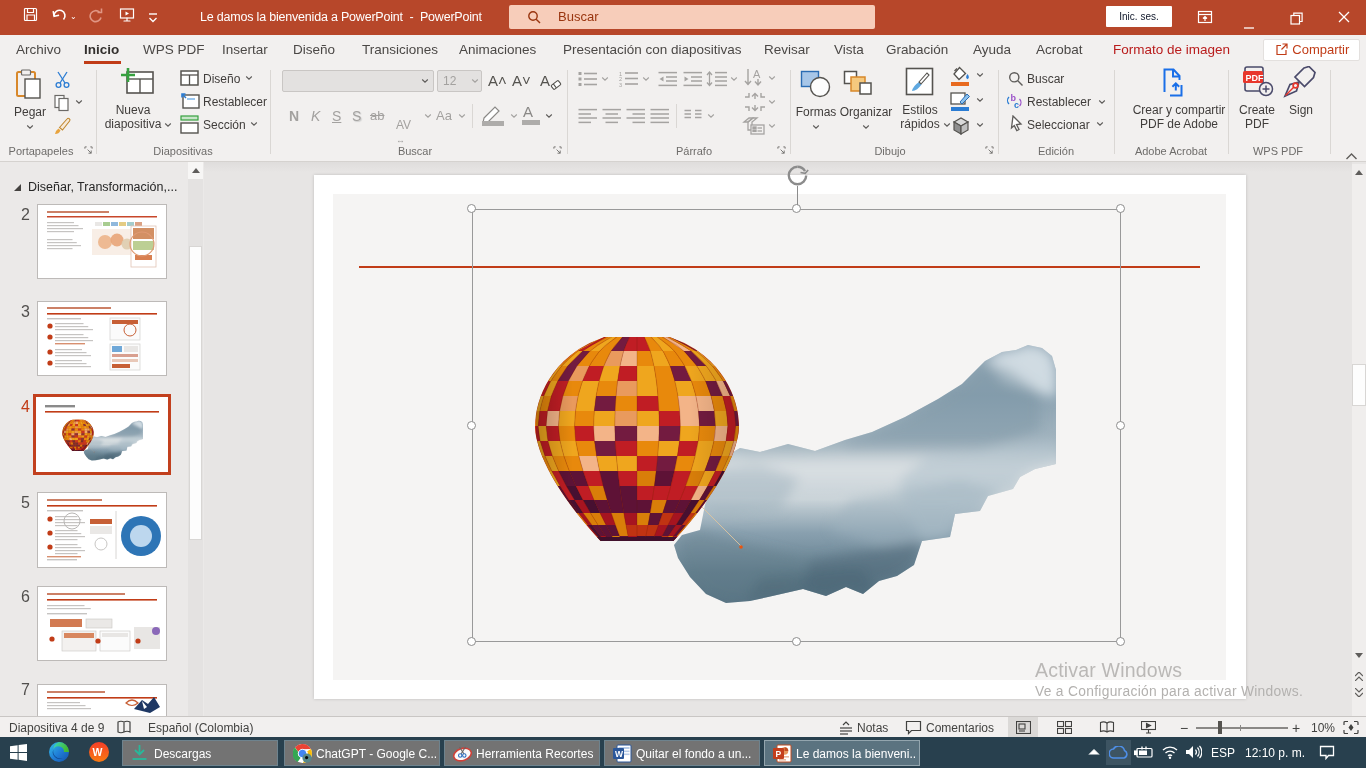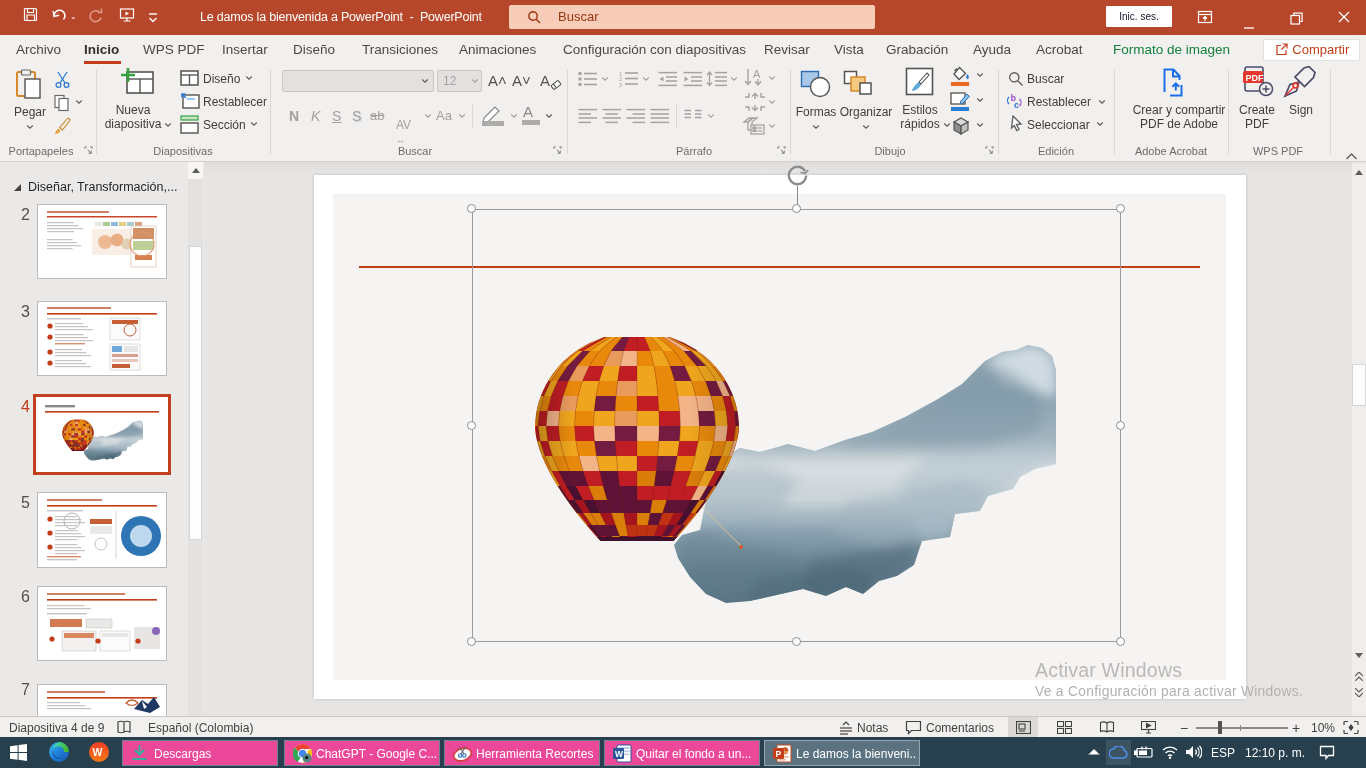--- a/index.html
+++ b/index.html
@@ -10,21 +10,21 @@
 #titlebar .tt{position:absolute;left:200px;top:10px;color:#fff;font-size:12.5px;letter-spacing:-0.2px}
 #search{position:absolute;left:509px;top:5px;width:366px;height:24px;background:#F7CDBA;border-radius:2px;color:#99350F;font-size:13px;line-height:24px}
 #search .mg{position:absolute;left:18px;top:4px}
 #search .bt{position:absolute;left:49px;top:0px}
 #inic{position:absolute;left:1106px;top:6px;width:66px;height:21px;background:#fff;border-radius:1px;color:#0f172a;font-size:10px;text-align:center;line-height:21px}
 .qat{position:absolute;top:7px;color:#fff}
 
 #tabs{position:absolute;left:0;top:35px;width:1366px;height:29px;background:#F2F0EF;font-size:13.5px;color:#4B4846}
 #tabs .tb{position:absolute;top:7px}
 #tabs .sel{color:#33302e;font-weight:bold}
-#tabs .ctx{color:#15803d}
+#tabs .ctx{color:#b91c1c}
 #underl{position:absolute;left:84px;top:61px;width:37px;height:3px;background:#C13C17}
 #share{position:absolute;left:1263px;top:39px;width:97px;height:22px;background:#fff;border:1px solid #E3E0DE;border-radius:2px;color:#C13C17;font-size:13px;line-height:20px;text-align:center}
 
 #ribbonbg{position:absolute;left:0;top:64px;width:1366px;height:98px;background:#F2F0EF;border-bottom:1px solid #D5D2CF}
 #ribbon{position:absolute;left:0;top:0;width:1366px;height:162px}
 .gsep{position:absolute;top:70px;width:1px;height:84px;background:#DAD7D4}
 .glabel{position:absolute;top:145px;font-size:11px;color:#6E6C6A;text-align:center}
 .launch{position:absolute;top:146px;width:9px;height:9px}
 .btxt{position:absolute;font-size:12px;color:#403d3b;text-align:center;line-height:13.5px}
 .stxt{position:absolute;font-size:12px;color:#403d3b;white-space:nowrap}
@@ -44,21 +44,21 @@
 #redline{position:absolute;left:359px;top:266px;width:841px;height:2px;background:#C13C17}
 #selrect{position:absolute;left:472px;top:209px;width:649px;height:433px;border:1px solid #999}
 .hdl{position:absolute;width:9px;height:9px;border-radius:50%;background:#fff;border:1.5px solid #8C8C8C}
 #vscroll{position:absolute;left:1352px;top:164px;width:14px;height:552px;background:#F0EEED}
 #activar1{position:absolute;left:1035px;top:659px;font-size:19.5px;color:#BAB8B6;letter-spacing:0.2px}
 #activar2{position:absolute;left:1035px;top:684px;font-size:13.8px;color:#B3B1AF;letter-spacing:0.3px}
 
 #status{position:absolute;left:0;top:716px;width:1366px;height:21px;background:#F2F0EF;border-top:1px solid #C9C6C4;font-size:12px;color:#424240}
 
 #taskbar{position:absolute;left:0;top:737px;width:1366px;height:31px;background:#28404E}
-.tbbtn{position:absolute;top:3px;width:156px;height:26px;background:#ec4899;border:1px solid #6E838E;color:#fff;font-size:12px}
+.tbbtn{position:absolute;top:3px;width:156px;height:26px;background:#737373;border:1px solid #6E838E;color:#fff;font-size:12px}
 .tbbtn.active{background:#5B7380;border:1px solid #93A5AE}
 .tbbtn .lbl{position:absolute;left:31px;top:6px;white-space:nowrap;overflow:hidden;max-width:121px}
 .trtxt{position:absolute;color:#fff;font-size:12px;top:9px}
 </style></head>
 <body>
 <div id="root">
 
 <div id="titlebar">
   <div class="qat" style="left:23px"><svg width="16" height="16" viewBox="0 0 16 16" style="">
           <g fill="none" stroke="#fff" stroke-width="1.2">
@@ -125,21 +125,21 @@
         </svg></div>
 </div>
 <div id="tabs">
       <span class="tb " style="left:16px">Archivo</span>
       <span class="tb sel" style="left:84px">Inicio</span>
       <span class="tb " style="left:143px">WPS PDF</span>
       <span class="tb " style="left:222px">Insertar</span>
       <span class="tb " style="left:293px">Diseño</span>
       <span class="tb " style="left:362px">Transiciones</span>
       <span class="tb " style="left:459px">Animaciones</span>
-      <span class="tb " style="left:563px">Configuración con diapositivas</span>
+      <span class="tb " style="left:563px">Presentación con diapositivas</span>
       <span class="tb " style="left:764px">Revisar</span>
       <span class="tb " style="left:834px">Vista</span>
       <span class="tb " style="left:886px">Grabación</span>
       <span class="tb " style="left:973px">Ayuda</span>
       <span class="tb " style="left:1036px">Acrobat</span>
       <span class="tb ctx" style="left:1113px">Formato de imagen</span>
     </div>
 <div id="share"><svg width="15" height="14" viewBox="0 0 15 14" style="vertical-align:-2px">
         <g fill="none" stroke="#C13C17" stroke-width="1.2">
           <path d="M7 3.5 H3 v9 h9 V8"></path>

